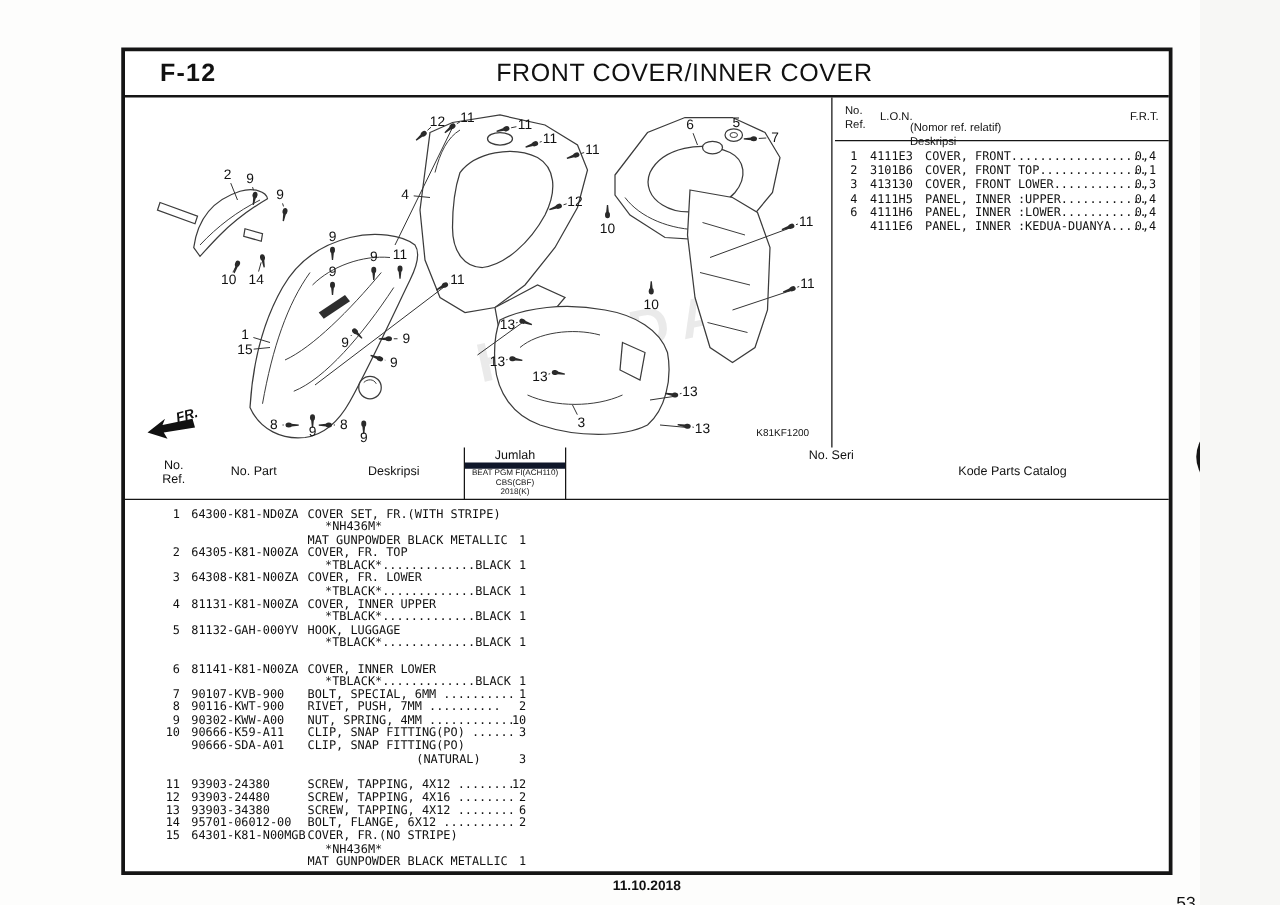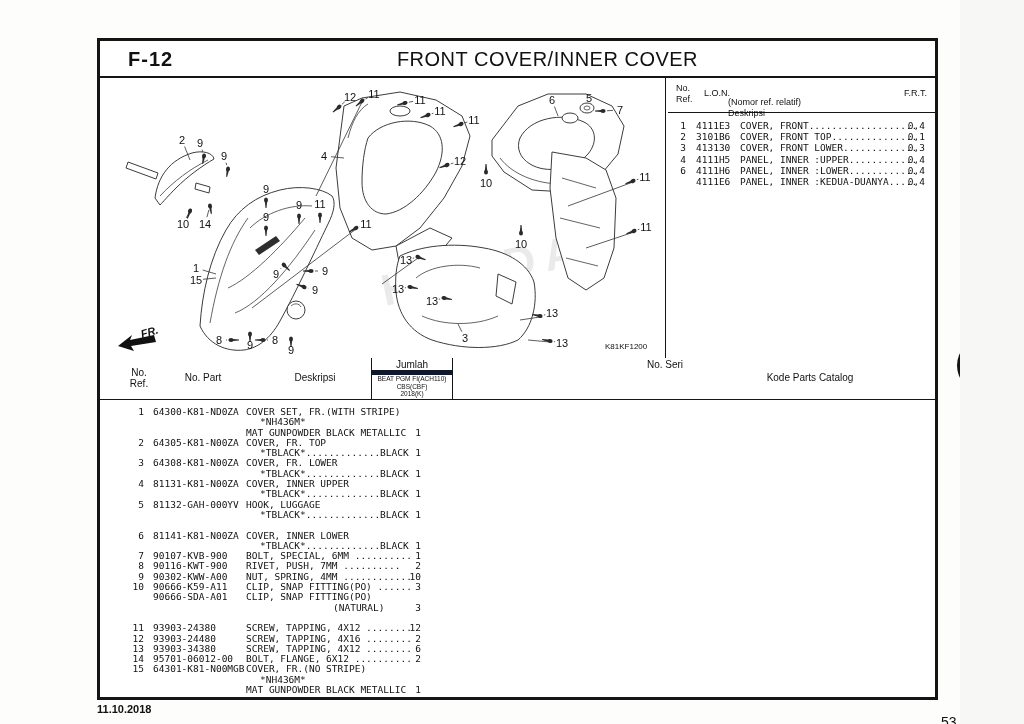--- a/index.html
+++ b/index.html
@@ -38,21 +38,21 @@
   .parts-body{position:absolute;left:0;top:359px;width:100%;bottom:0;padding-top:6px;
               font-family:"DejaVu Sans Mono",monospace;font-size:9.5px;}
   .pline{position:relative;height:10.3px;}
   .p-ref{position:absolute;left:16px;width:28px;text-align:right;}
   .p-part{position:absolute;left:53px;}
   .p-desc{position:absolute;left:146px;}
   .p-desc.ind1{left:160px;}
   .p-desc.ind2{left:233px;}
   .p-qty{position:absolute;left:293px;width:28px;text-align:right;}
   
-  .footer-date{position:absolute;left:97px;top:703px;width:841px;text-align:left;font-size:11px;font-weight:bold;}
+  .footer-date{position:absolute;left:97px;top:703px;width:841px;text-align:center;font-size:11px;font-weight:bold;}
   .page-number{position:absolute;left:941px;top:678px;font-size:14px;margin-top:36px;}
   .section-tab{position:absolute;left:957px;top:339px;width:56px;height:53px;background:#141414;
                border-radius:27px 0 0 27px;color:#fff;display:flex;align-items:center;justify-content:center;
                font-size:30px;font-weight:bold;}
   svg text.callout{font-family:"Liberation Sans",sans-serif;font-size:11px;fill:#111;}
   svg .part-line{stroke:#3c3c3c;stroke-width:1;fill:#fff;}
   svg .detail{stroke:#3c3c3c;stroke-width:.8;fill:none;}
   svg .leader{stroke:#333;stroke-width:.8;}
 </style>
 </head>

